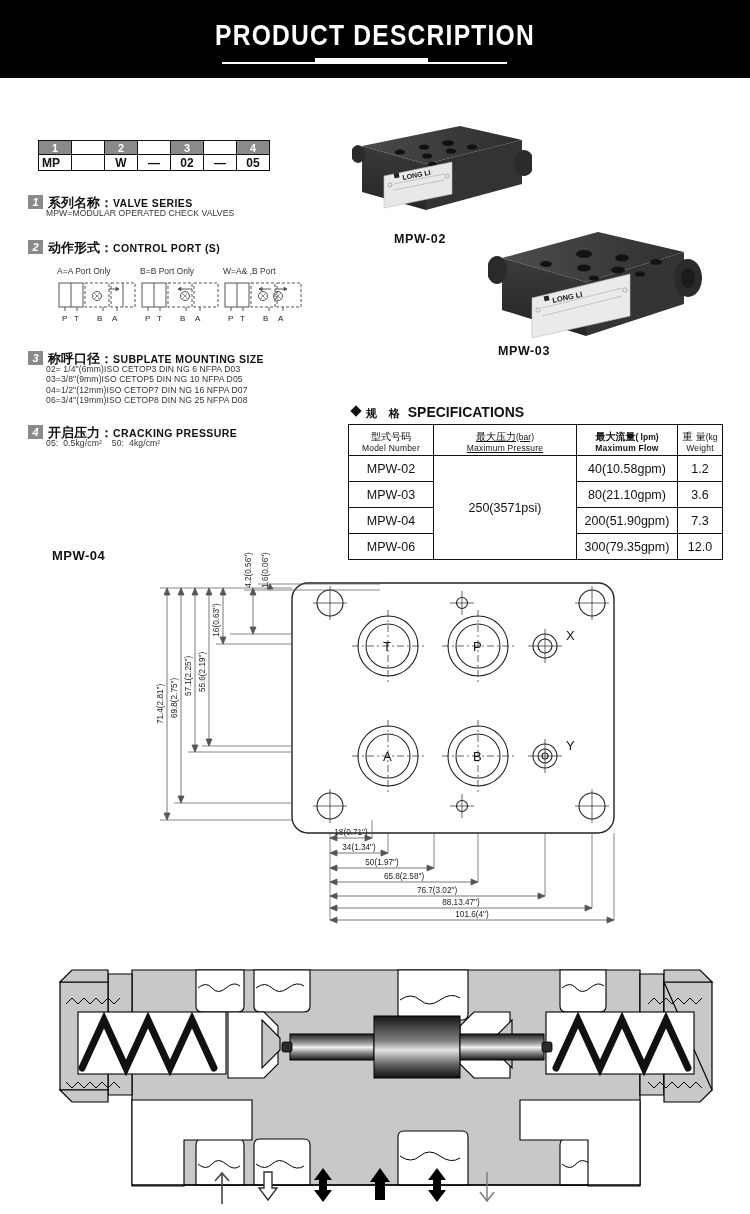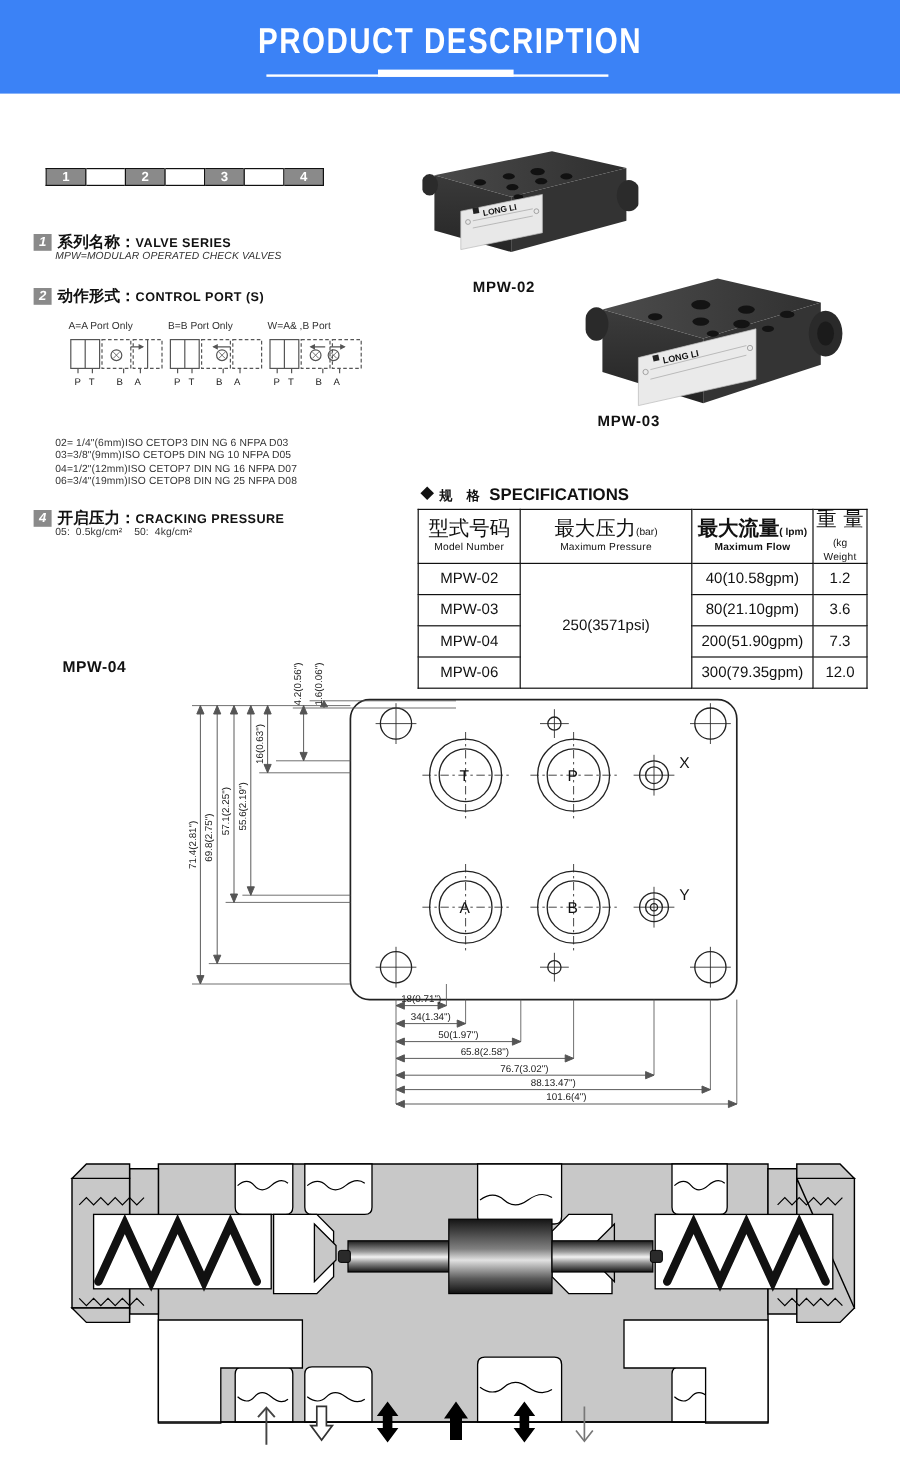--- a/index.html
+++ b/index.html
@@ -1,20 +1,20 @@
 <!DOCTYPE html>
 <html><head>
 <meta charset="utf-8">
 <style>
   html,body{margin:0;padding:0;}
   body{width:750px;height:1214px;background:#fff;font-family:"Liberation Sans",sans-serif;color:#111;overflow:hidden;position:relative;}
   .page{position:relative;width:750px;height:1214px;}
 
   
-  .hdr{position:absolute;left:0;top:0;width:750px;height:78px;background:#3b82f6;}
+  .hdr{position:absolute;left:0;top:0;width:750px;height:78px;background:#000000;}
   .hdr-title{position:absolute;left:0;top:18px;width:750px;text-align:center;color:#fff;
     font-family:"Liberation Sans Narrow","Liberation Sans",sans-serif;font-weight:bold;font-size:30px;
     letter-spacing:1.5px;transform:scaleX(.82);transform-origin:center;}
   .hdr-rule{position:absolute;top:62px;left:222px;width:285px;height:2px;background:#fff;}
   .hdr-rule-thick{position:absolute;top:58px;left:315px;width:113px;height:6px;background:#fff;}
 
   
   .diamond{display:inline-block;width:8px;height:8px;background:#111;transform:rotate(45deg);vertical-align:2px;margin-right:6px;}
   .sec-h{position:absolute;font-size:14px;font-weight:bold;white-space:nowrap;}
   .cn{font-family:"DejaVu Sans","Liberation Sans",sans-serif;}
@@ -48,25 +48,25 @@
   
   .photo{position:absolute;}
   .plabel{position:absolute;font-size:12.5px;font-weight:bold;letter-spacing:.6px;white-space:nowrap;}
 
   
   #spec-h{left:352px;top:404px;}
   #spec-h .cn{letter-spacing:4px;font-size:11px;}
   .spectbl{position:absolute;left:348px;top:424px;border-collapse:collapse;border:1.3px solid #111;}
   .spectbl td{border:1px solid #111;text-align:center;vertical-align:middle;padding:0;}
   .spectbl .hc{height:30px;line-height:1.05;}
-  .spectbl .hc .c{font-size:17px;font-family:"DejaVu Sans","Liberation Sans",sans-serif;}
+  .spectbl .hc .c{font-size:10px;font-family:"DejaVu Sans","Liberation Sans",sans-serif;}
   .spectbl .hc .u{font-size:8.5px;}
   .spectbl .hc .e{font-size:8.5px;display:block;letter-spacing:.2px;}
   .spectbl .bc{height:25px;font-size:12.5px;}
-  .c-model{width:84px;} .c-press{width:142px;} .c-flow{width:100px;font-weight:bold;} .c-weight{width:44px;}
+  .c-model{width:84px;} .c-press{width:142px;text-decoration:underline;} .c-flow{width:100px;font-weight:bold;} .c-weight{width:44px;}
 
   
   #dimwrap{position:absolute;left:0;top:548px;width:750px;height:400px;}
   #mpw04lbl{position:absolute;left:52px;top:548px;font-size:13px;font-weight:bold;letter-spacing:.5px;}
   #xsec{position:absolute;left:0;top:950px;width:750px;height:264px;}
   .dimtxt{font-size:8.2px;fill:#222;font-family:"Liberation Sans",sans-serif;}
   .portlbl{font-size:13px;fill:#111;font-family:"Liberation Sans",sans-serif;}
 </style>
 </head>
 <body>
@@ -84,27 +84,36 @@
     <tbody>
         <tr class="r1">
       <td class="g" style="width:32px">1</td>
       <td style="width:32px">.</td>
       <td class="g" style="width:32px">2</td>
       <td style="width:32px">.</td>
       <td class="g" style="width:32px">3</td>
       <td style="width:32px">.</td>
       <td class="g" style="width:32px">4</td>
     </tr>
+    <tr class="r2">
+      <td class="lft">MP</td>
+      <td></td>
+      <td>W</td>
+      <td>—</td>
+      <td>02</td>
+      <td>—</td>
+      <td>05</td>
+    </tr>
   </tbody>
     </table>
 
   <div class="item" style="left:28px;top:193px;">
     <span class="numbox">1</span><span class="cnlbl cn">系列名称：</span><span class="en">VALVE SERIES</span>
   </div>
-  <div class="sub" style="left:46px;top:208px;font-style:italic;">MPW=MODULAR OPERATED CHECK VALVES</div>
+  <div class="sub" style="left:46px;top:208px;">MPW=MODULAR OPERATED CHECK VALVES</div>
 
   <div class="item" style="left:28px;top:238px;">
     <span class="numbox">2</span><span class="cnlbl cn">动作形式：</span><span class="en">CONTROL PORT (S)</span>
   </div>
 
   <div class="sym" style="left:57px;top:266px;">
     <div class="cap">A=A Port Only</div>
     <svg width="80" height="46" viewBox="0 0 80 46">
       <g fill="none" stroke="#555" stroke-width="1">
         <rect x="2" y="4" width="24" height="24"></rect>
@@ -173,20 +182,23 @@
         <line x1="46" y1="28" x2="46" y2="32"></line>
         <line x1="60" y1="28" x2="60" y2="32"></line>
       </g>
       <text class="dimtxt" x="5" y="42" style="font-size:8px">P</text>
       <text class="dimtxt" x="17" y="42" style="font-size:8px">T</text>
       <text class="dimtxt" x="40" y="42" style="font-size:8px">B</text>
       <text class="dimtxt" x="55" y="42" style="font-size:8px">A</text>
     </svg>
   </div>
 
+  <div class="item" style="left:28px;top:349px;">
+    <span class="numbox">3</span><span class="cnlbl cn">称呼口径：</span><span class="en">SUBPLATE MOUNTING SIZE</span>
+  </div>
   <div class="sub" style="left:46px;top:364px;">02= 1/4"(6mm)ISO CETOP3 DIN NG 6 NFPA D03
 03=3/8"(9mm)ISO CETOP5 DIN NG 10 NFPA D05
 04=1/2"(12mm)ISO CETOP7 DIN NG 16 NFPA D07
 06=3/4"(19mm)ISO CETOP8 DIN NG 25 NFPA D08</div>
 
   <div class="item" style="left:28px;top:423px;">
     <span class="numbox">4</span><span class="cnlbl cn">开启压力：</span><span class="en">CRACKING PRESSURE</span>
   </div>
   <div class="sub" style="left:46px;top:438px;">05:  0.5kg/cm²    50:  4kg/cm²</div>
 

